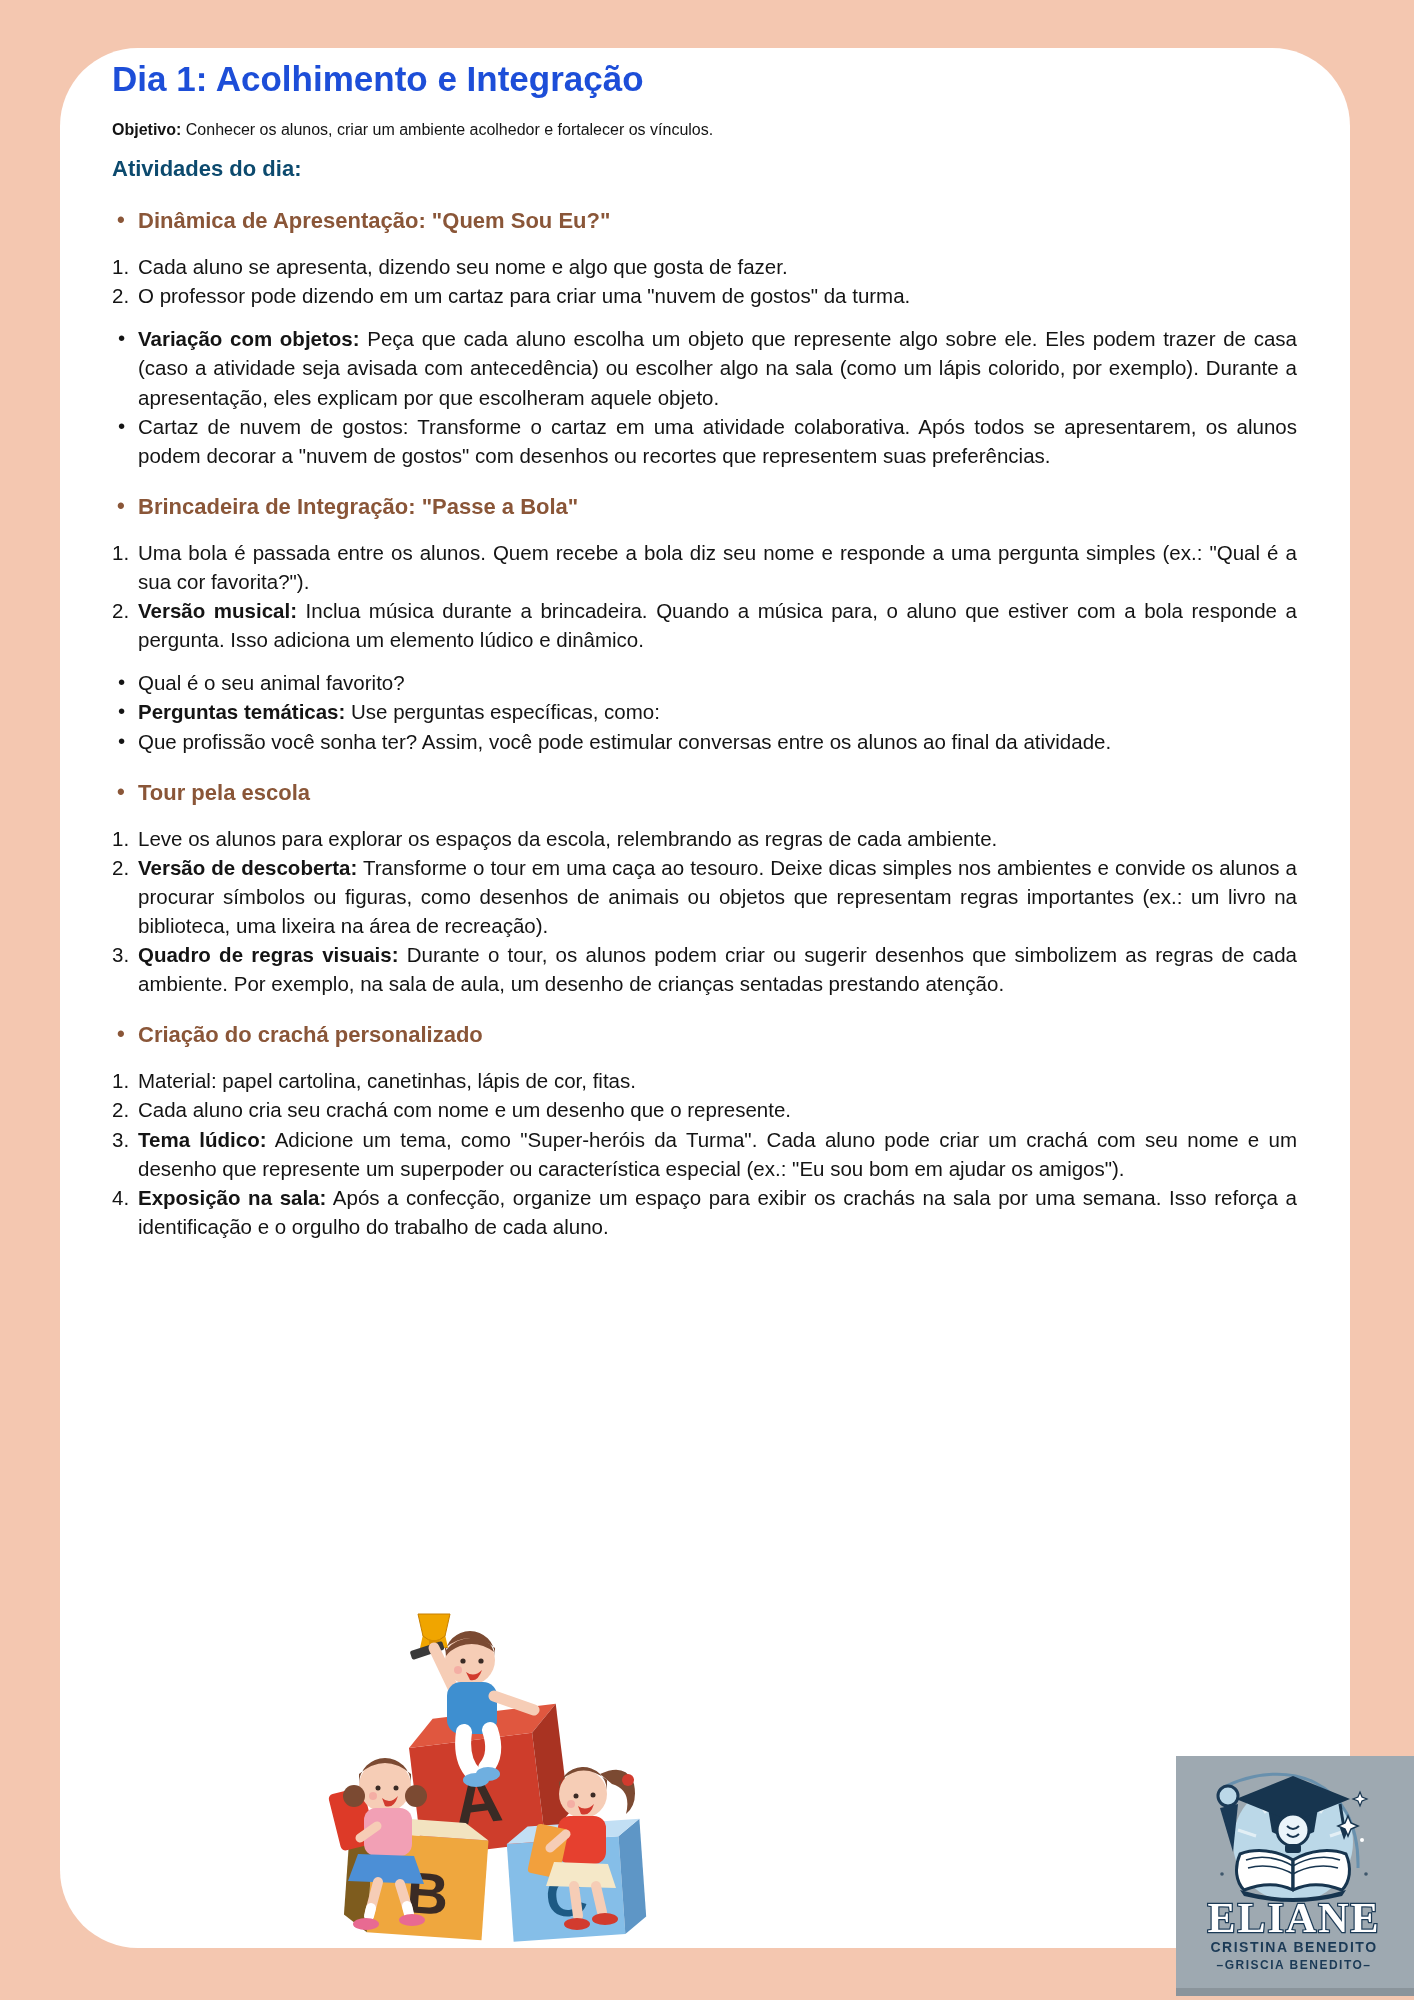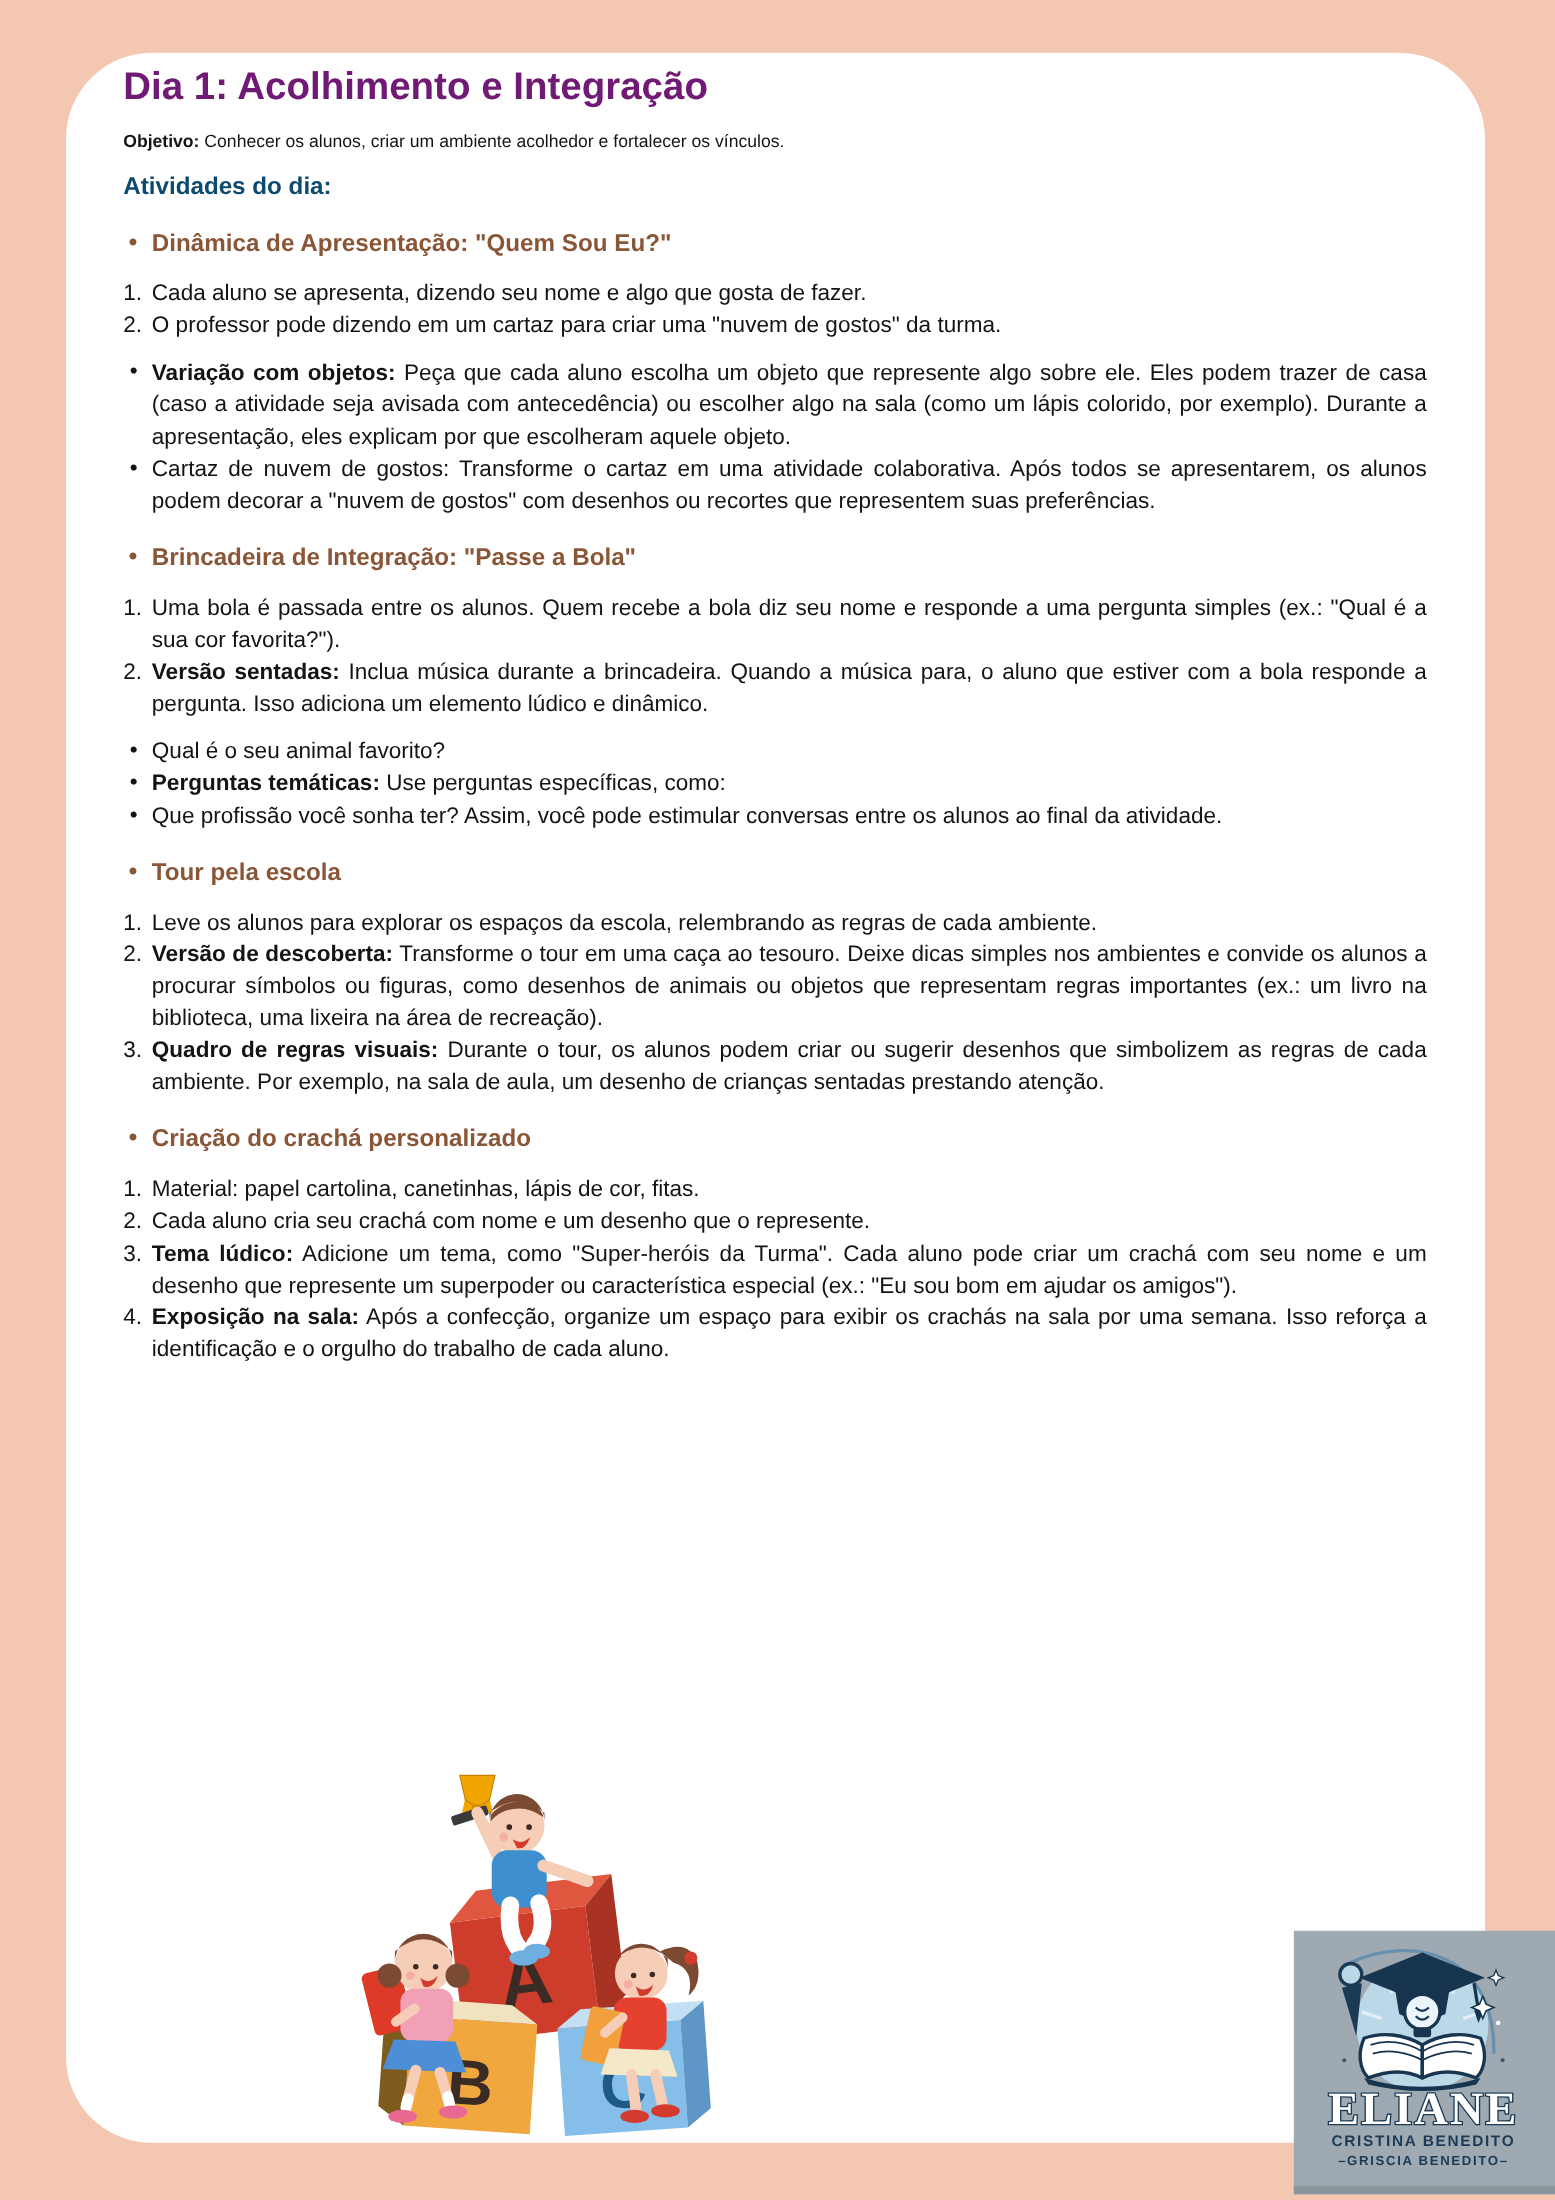--- a/index.html
+++ b/index.html
@@ -10,21 +10,21 @@
     color:#141414;
   }
   .sheet{
     position:absolute;left:60px;top:48px;width:1290px;height:1900px;
     background:#ffffff;border-radius:78px;
   }
   .content{
     position:absolute;left:112px;top:60px;width:1185px;
   }
   h1.page-title{
-    margin:0 0 20px 0;font-size:35px;line-height:1.1;font-weight:bold;color:#701a75;
+    margin:0 0 20px 0;font-size:35px;line-height:1.1;font-weight:bold;color:#1d4ed8;
   }
   .objective{font-size:16px;margin:0 0 16px 0;line-height:1.35;}
   .objective b{font-weight:bold;}
   .activities{font-size:22px;font-weight:bold;color:#0c4a6e;margin:0 0 26px 0;}
   .sec-heading{
     position:relative;font-size:22px;font-weight:bold;color:#8A5638;
     padding-left:26px;margin:24px 0 18px 0;
   }
   .sec-heading .blt{position:absolute;left:5px;top:-1px;}
   ol.num, ul.dot{list-style:none;margin:14px 0 10px 0;padding:0;}
@@ -64,21 +64,21 @@
     <li><b></b><span>O professor pode dizendo em um cartaz para criar uma "nuvem de gostos" da turma.</span></li>
   </ol>
   <ul class="dot">
     <li><b>Variação com objetos:</b><span> Peça que cada aluno escolha um objeto que represente algo sobre ele. Eles podem trazer de casa (caso a atividade seja avisada com antecedência) ou escolher algo na sala (como um lápis colorido, por exemplo). Durante a apresentação, eles explicam por que escolheram aquele objeto.</span></li>
     <li><b></b><span>Cartaz de nuvem de gostos: Transforme o cartaz em uma atividade colaborativa. Após todos se apresentarem, os alunos podem decorar a "nuvem de gostos" com desenhos ou recortes que representem suas preferências.</span></li>
   </ul>
 
   <div class="sec-heading"><span class="blt">•</span><span>Brincadeira de Integração: "Passe a Bola"</span></div>
   <ol class="num">
     <li><b></b><span>Uma bola é passada entre os alunos. Quem recebe a bola diz seu nome e responde a uma pergunta simples (ex.: "Qual é a sua cor favorita?").</span></li>
-    <li><b>Versão sentadas:</b><span> Inclua música durante a brincadeira. Quando a música para, o aluno que estiver com a bola responde a pergunta. Isso adiciona um elemento lúdico e dinâmico.</span></li>
+    <li><b>Versão musical:</b><span> Inclua música durante a brincadeira. Quando a música para, o aluno que estiver com a bola responde a pergunta. Isso adiciona um elemento lúdico e dinâmico.</span></li>
   </ol>
   <ul class="dot">
     <li><b></b><span>Qual é o seu animal favorito?</span></li>
     <li><b>Perguntas temáticas:</b><span> Use perguntas específicas, como:</span></li>
     <li><b></b><span>Que profissão você sonha ter? Assim, você pode estimular conversas entre os alunos ao final da atividade.</span></li>
   </ul>
 
   <div class="sec-heading"><span class="blt">•</span><span>Tour pela escola</span></div>
   <ol class="num">
     <li><b></b><span>Leve os alunos para explorar os espaços da escola, relembrando as regras de cada ambiente.</span></li>

